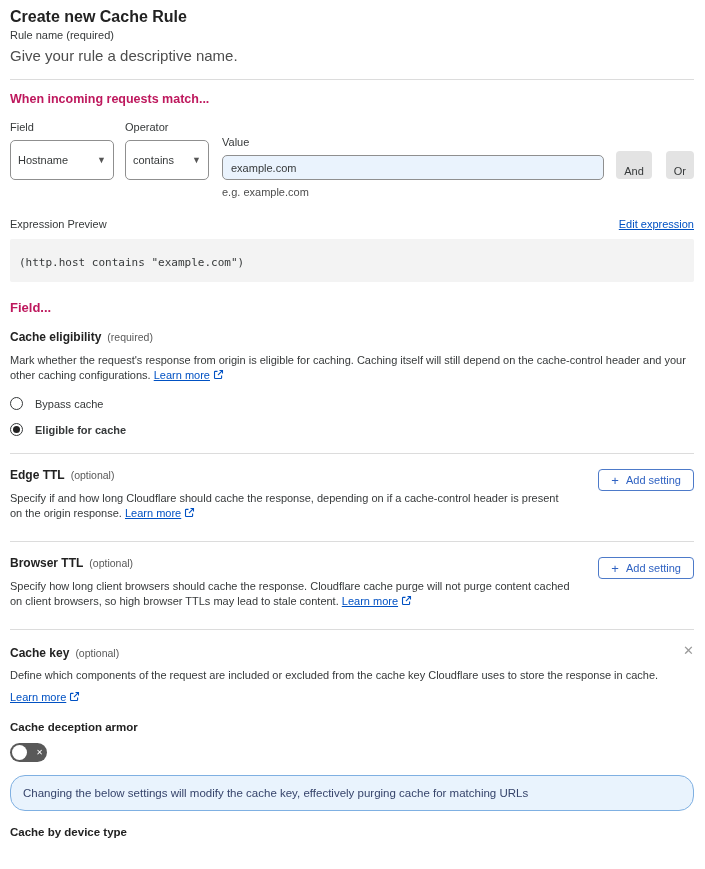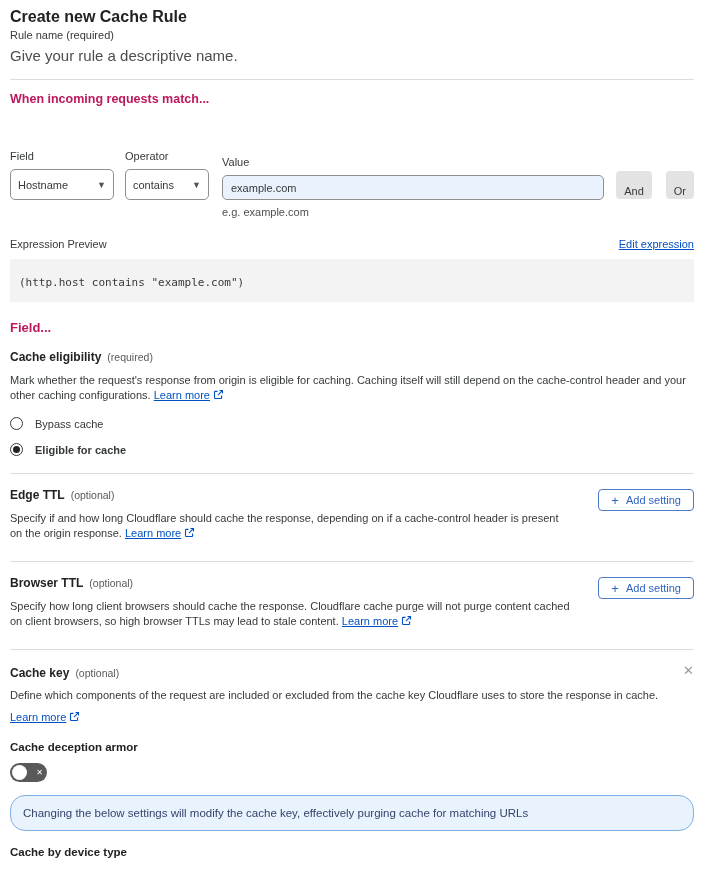--- a/index.html
+++ b/index.html
@@ -24,26 +24,26 @@
   }
   .helper { font-size: 15px; color: #4d4d4d; margin-top: 5px; }
 
   .divider { border: none; border-top: 1px solid #dcdcdc; margin: 0; }
   .div-1 { margin-top: 15px; }
 
   h2.section-heading { font-size: 12.5px; font-weight: bold; color: #be185d; }
   .match-heading { margin-top: 12px; }
 
   .match-row { display: flex; align-items: flex-end; margin-top: 15px; }
-  .col-field { width: 104px; margin-right: 11px; margin-top: 29px; }
+  .col-field { width: 104px; margin-right: 11px; }
   .col-op { width: 84px; margin-right: 13px; }
   .col-value { flex: 1; }
   .col .field-label { margin-bottom: 7px; }
   .select {
-    height: 31px; border: 1px solid #8f8f8f; border-radius: 5px;
+    height: 40px; border: 1px solid #8f8f8f; border-radius: 5px;
     background: #fff; display: flex; align-items: center;
     justify-content: space-between; padding: 0 7px;
     font-size: 11px; color: #36393a; cursor: pointer;
   }
   .caret { font-size: 9px; color: #555; }
   .value-input {
     width: 100%; height: 25px; border: 1px solid #8f8f8f; border-radius: 5px;
     background: #eaf3fd; padding: 0 8px; font-size: 11px; color: #36393a;
     font-family: "Liberation Sans", sans-serif; outline: none;
   }

